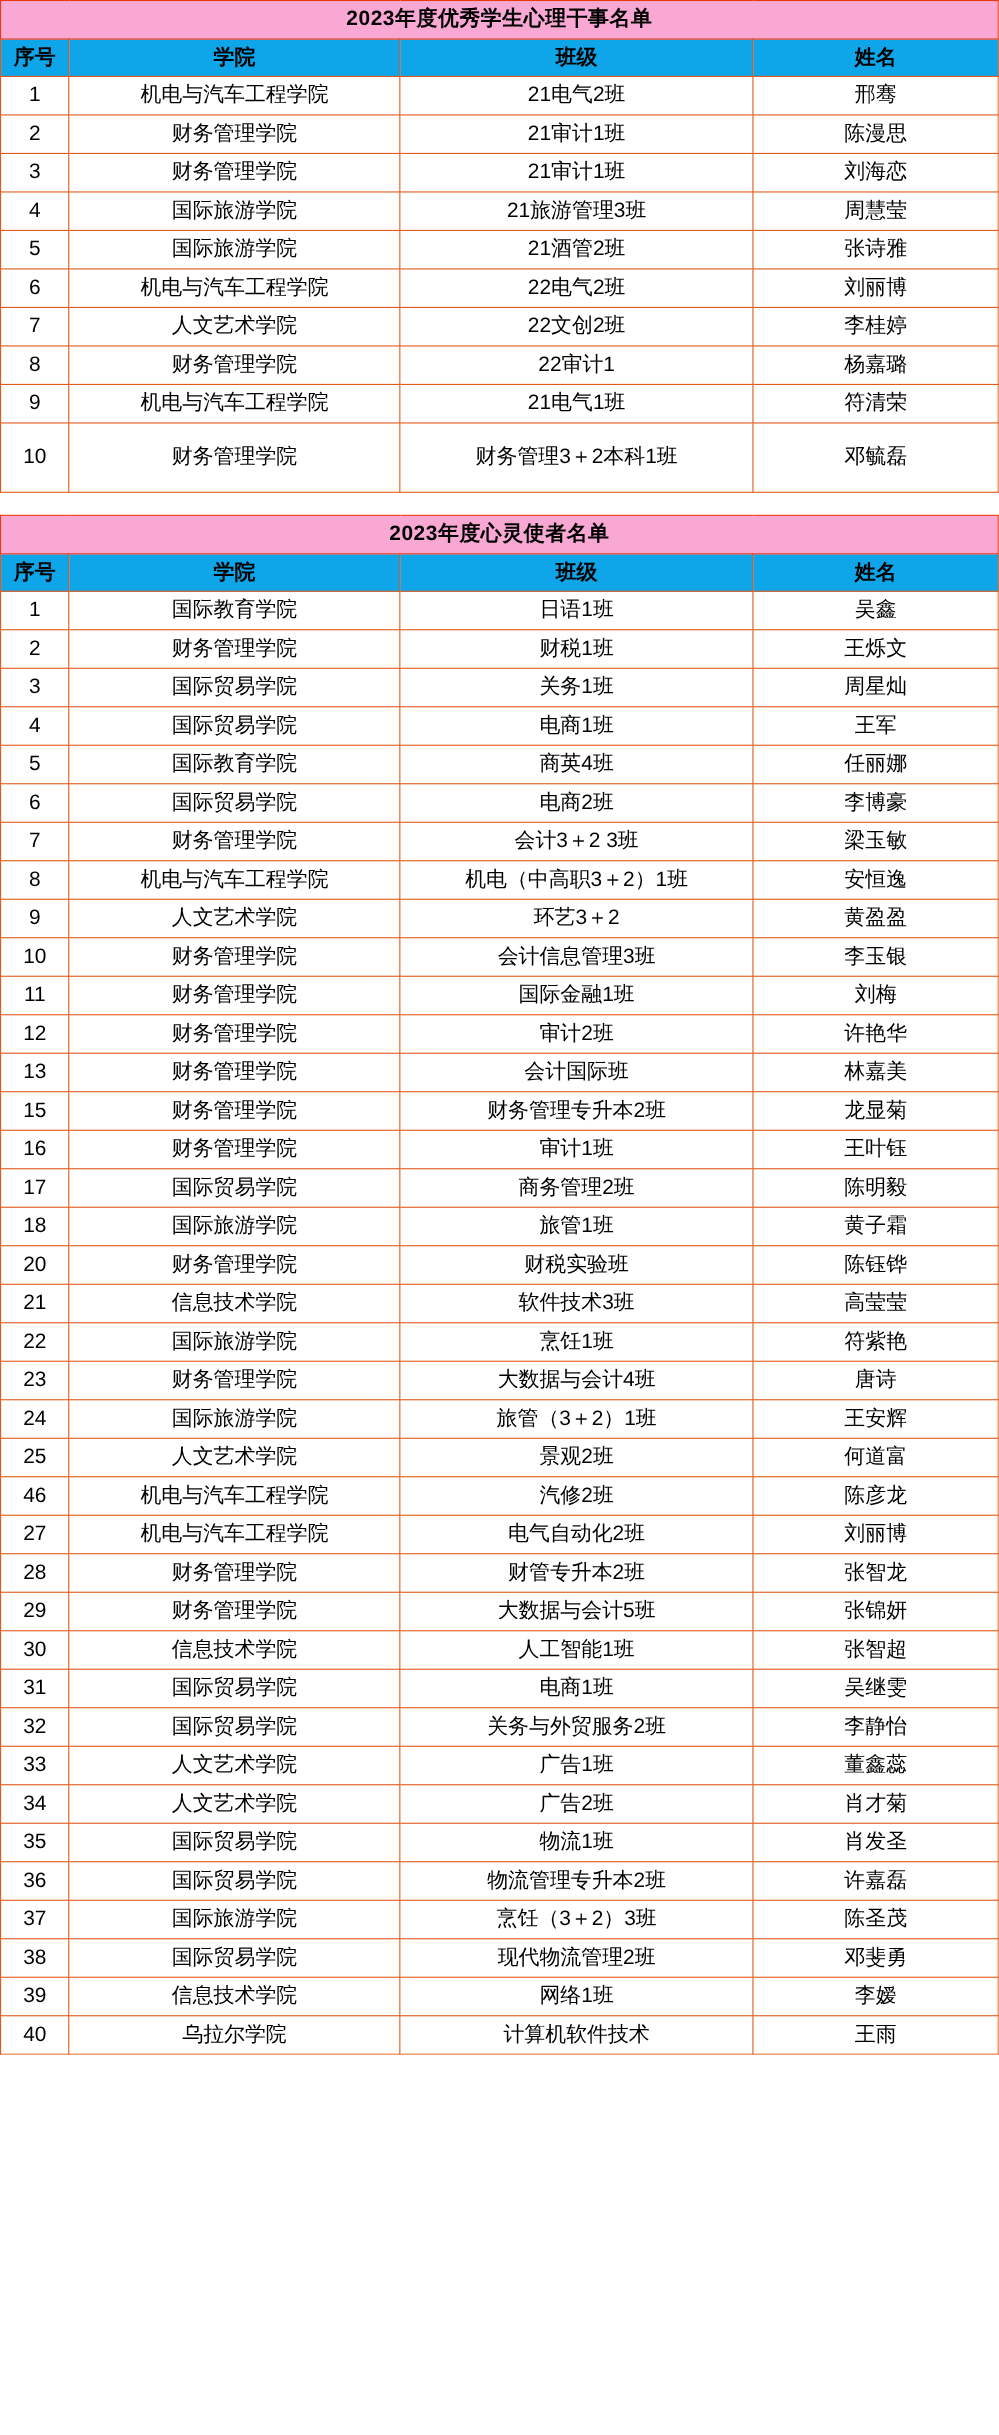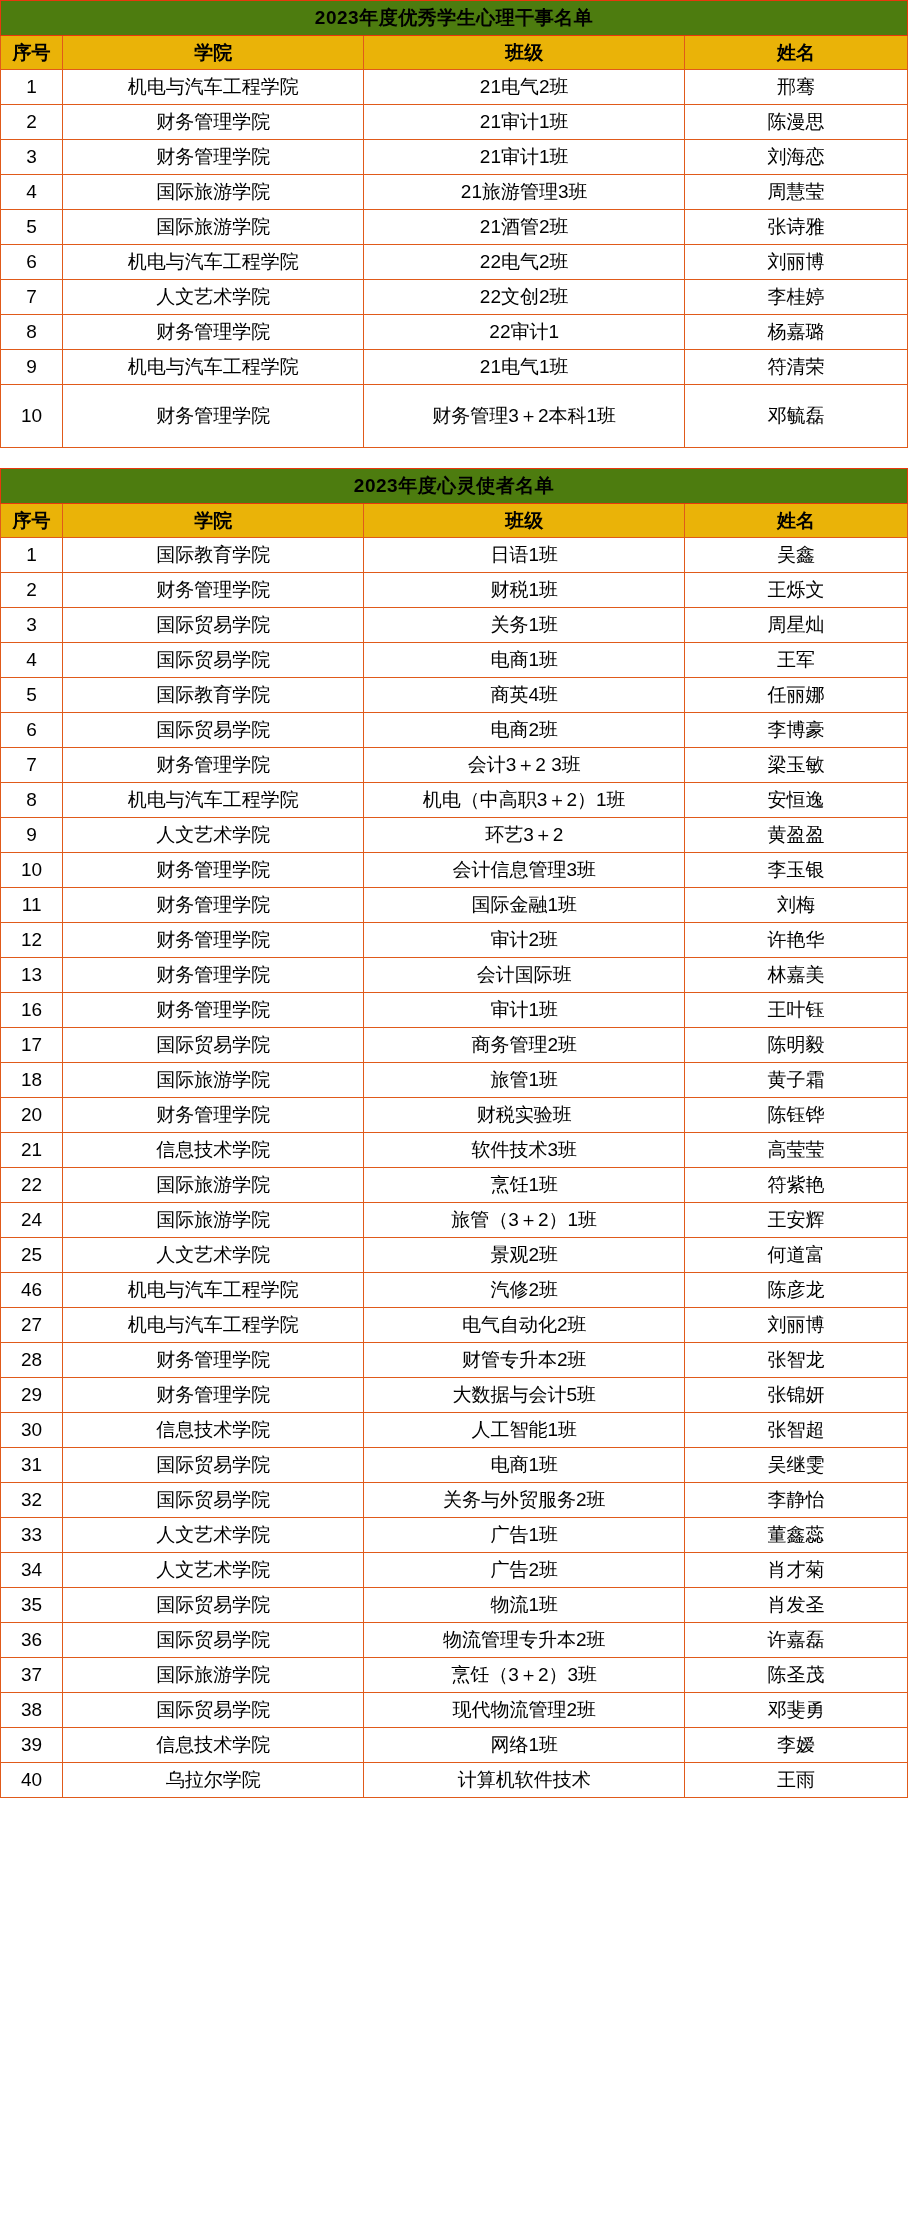--- a/index.html
+++ b/index.html
@@ -25,30 +25,30 @@
   table.doc-table td, table.doc-table th {
     border: 1px solid #e05a1a;
     padding: 0;
     text-align: center;
     vertical-align: middle;
     font-size: 19px;
     line-height: 1.25;
     color: #000;
   }
   .title-cell {
-    background: #4d7c0f;
+    background: #f9a8d4;
     color: #ffffff;
     font-weight: bold;
     font-size: 21px;
     height: 34px;
     letter-spacing: 0.5px;
     border: 1px solid #e8380d !important;
   }
   .hdr-cell {
-    background: #eab308;
+    background: #0ea5e9;
     color: #000000;
     font-weight: bold;
     font-size: 19px;
     height: 33px;
   }
   .body-row td {
     height: 34px;
     background: #ffffff;
   }
   .body-row td.tall {
@@ -240,20 +240,26 @@
         <td>审计2班</td>
         <td>许艳华</td>
       </tr>
       <tr class="body-row">
         <td>13</td>
         <td>财务管理学院</td>
         <td>会计国际班</td>
         <td>林嘉美</td>
       </tr>
       <tr class="body-row">
+        <td>15</td>
+        <td>财务管理学院</td>
+        <td>财务管理专升本2班</td>
+        <td>龙显菊</td>
+      </tr>
+      <tr class="body-row">
         <td>16</td>
         <td>财务管理学院</td>
         <td>审计1班</td>
         <td>王叶钰</td>
       </tr>
       <tr class="body-row">
         <td>17</td>
         <td>国际贸易学院</td>
         <td>商务管理2班</td>
         <td>陈明毅</td>
@@ -276,20 +282,26 @@
         <td>软件技术3班</td>
         <td>高莹莹</td>
       </tr>
       <tr class="body-row">
         <td>22</td>
         <td>国际旅游学院</td>
         <td>烹饪1班</td>
         <td>符紫艳</td>
       </tr>
       <tr class="body-row">
+        <td>23</td>
+        <td>财务管理学院</td>
+        <td>大数据与会计4班</td>
+        <td>唐诗</td>
+      </tr>
+      <tr class="body-row">
         <td>24</td>
         <td>国际旅游学院</td>
         <td>旅管（3＋2）1班</td>
         <td>王安辉</td>
       </tr>
       <tr class="body-row">
         <td>25</td>
         <td>人文艺术学院</td>
         <td>景观2班</td>
         <td>何道富</td>

